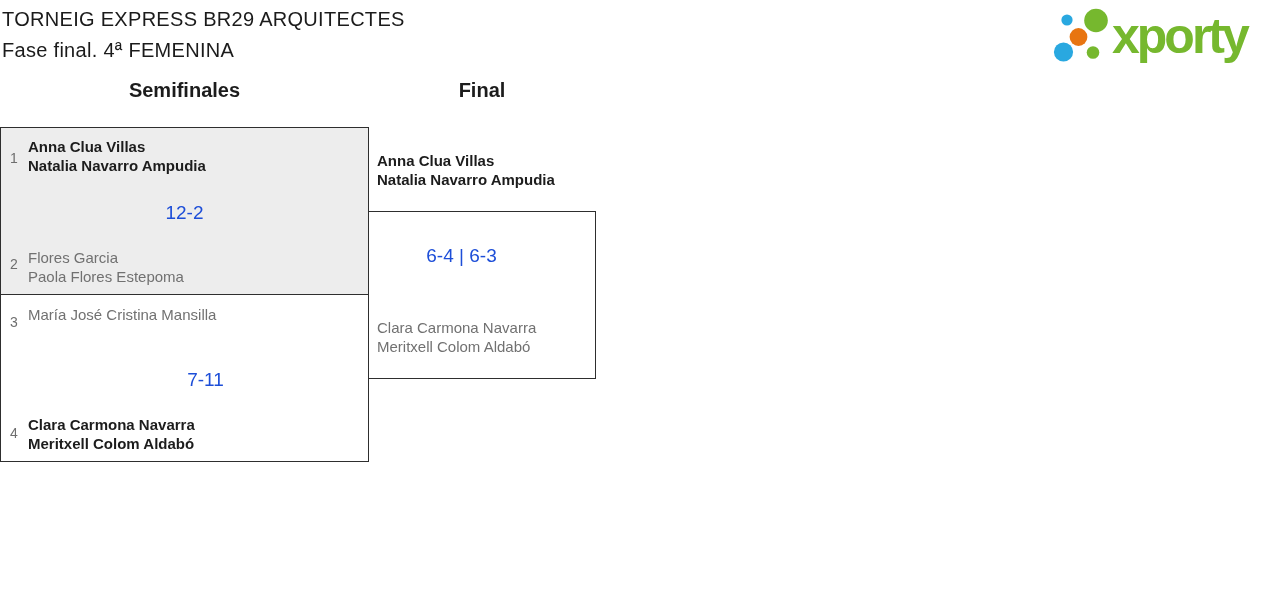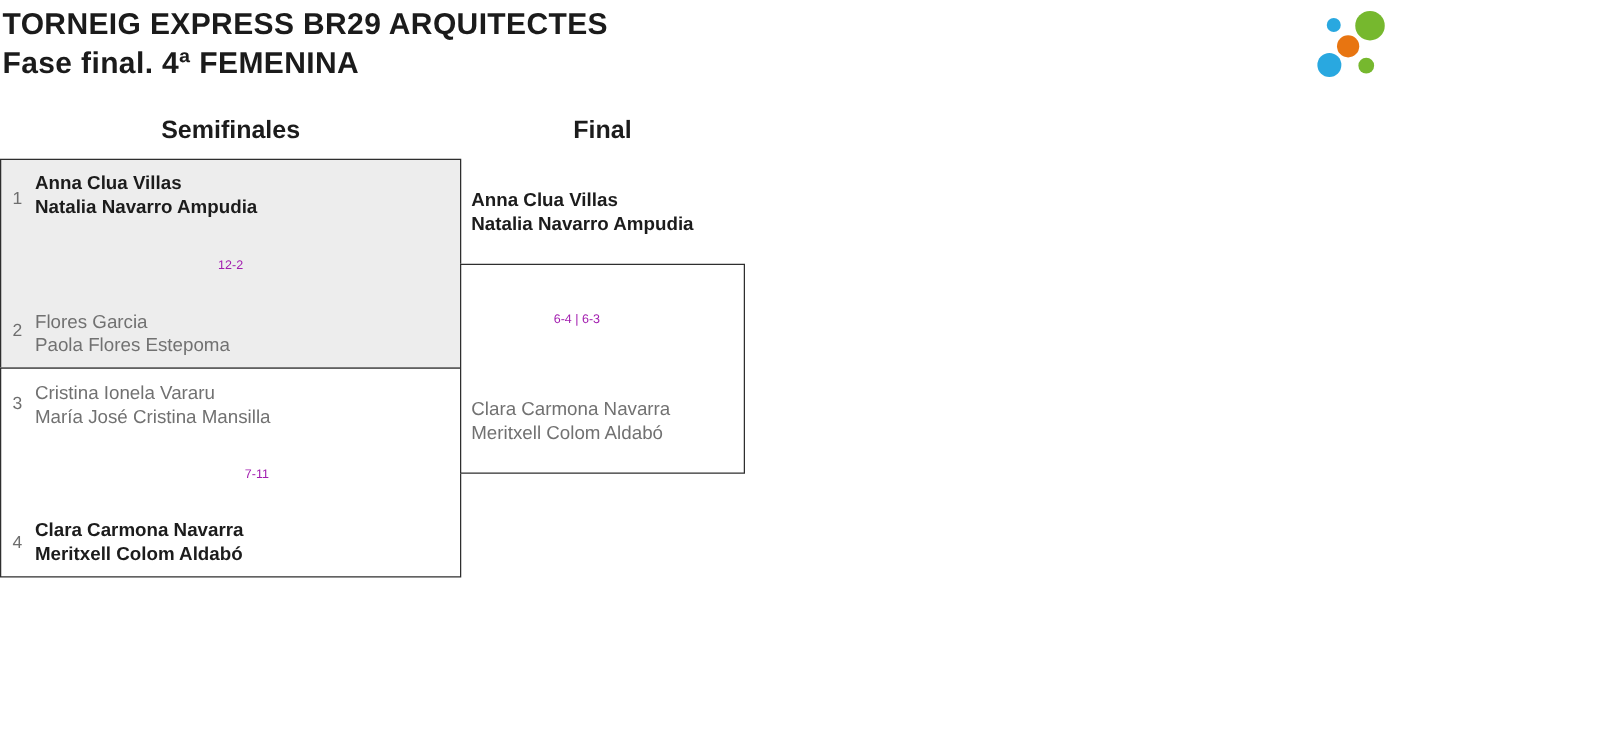--- a/index.html
+++ b/index.html
@@ -8,35 +8,35 @@
     width:1280px;height:595px;
     background:#ffffff;
     font-family:"Liberation Sans", sans-serif;
     overflow:hidden;
   }
   .abs{position:absolute;}
 
   
   .title-block{left:2px;top:4px;line-height:31px;}
   .title-line{
-    font-size:24px;font-weight:bold;color:#1b1b1b;
+    font-size:20px;font-weight:normal;color:#1b1b1b;
     letter-spacing:0.3px;white-space:nowrap;
   }
 
   
   .logo-dots{left:1046px;top:3px;}
   .logo-text{
     left:1112px;top:6px;
     font-size:50px;line-height:60px;font-weight:bold;
     letter-spacing:-3px;color:#76b82e;white-space:nowrap;
   }
 
   
   .round-label{
-    top:93px;text-align:center;
+    top:79px;text-align:center;
     font-size:20px;font-weight:bold;color:#1c1c1c;
   }
   .round-label.semis{left:0;width:369px;}
   .round-label.final{left:369px;width:226px;}
 
   
   .match-box{
     box-sizing:border-box;
     border:1px solid #2e2e2e;
   }
@@ -48,21 +48,21 @@
   .team{
     font-size:15px;line-height:19px;white-space:nowrap;
   }
   .team.winner{font-weight:bold;color:#1c1c1c;}
   .team.loser{font-weight:normal;color:#717171;}
   .seed{
     width:16px;text-align:center;
     font-size:14px;line-height:17px;color:#6e6e6e;
   }
   .score{
-    text-align:center;font-size:10px;line-height:19px;color:#a21caf;
+    text-align:center;font-size:19px;line-height:19px;color:#1d4ed8;
     white-space:nowrap;
   }
   .score.col-sf{left:0;width:369px;}
   .score.col-final{left:368px;width:187px;}
 </style>
 </head>
 <body>
 
 <div class="page">
 
@@ -73,20 +73,21 @@
 
   <div class="abs logo-dots">
     <svg width="62" height="62" viewBox="0 0 62 62" xmlns="http://www.w3.org/2000/svg">
       <circle cx="21" cy="17" r="5.6" fill="#29a8e0"></circle>
       <circle cx="50" cy="17.5" r="11.8" fill="#76b82e"></circle>
       <circle cx="32.5" cy="34" r="8.9" fill="#e87511"></circle>
       <circle cx="17.5" cy="49" r="9.6" fill="#29a8e0"></circle>
       <circle cx="47" cy="49.5" r="6.3" fill="#76b82e"></circle>
     </svg>
   </div>
+  <div class="abs logo-text">xporty</div>
 
   <div class="abs round-label semis">Semifinales</div>
   <div class="abs round-label final">Final</div>
 
   <div class="abs match-box box-sf1"></div>
   <div class="abs match-box box-sf2"></div>
   <div class="abs match-box box-final"></div>
 
   <div class="abs seed" style="left:6px;top:150px;">1</div>
   <div class="abs team winner" style="left:28px;top:137px;">
@@ -95,21 +96,20 @@
   </div>
   <div class="abs score col-sf" style="top:203px;">12-2</div>
   <div class="abs seed" style="left:6px;top:256px;">2</div>
   <div class="abs team loser" style="left:28px;top:248px;">
     <div>Flores Garcia</div>
     <div>Paola Flores Estepoma</div>
   </div>
 
   <div class="abs seed" style="left:6px;top:314px;">3</div>
   <div class="abs team loser" style="left:28px;top:305px;">
-    <div>Cristina Ionela Vararu</div>
     <div>María José Cristina Mansilla</div>
   </div>
   <div class="abs score col-sf" style="top:370px;padding-left:21px;">7-11</div>
   <div class="abs seed" style="left:6px;top:425px;">4</div>
   <div class="abs team winner" style="left:28px;top:415px;">
     <div>Clara Carmona Navarra</div>
     <div>Meritxell Colom Aldabó</div>
   </div>
 
   <div class="abs team winner" style="left:377px;top:151px;">

